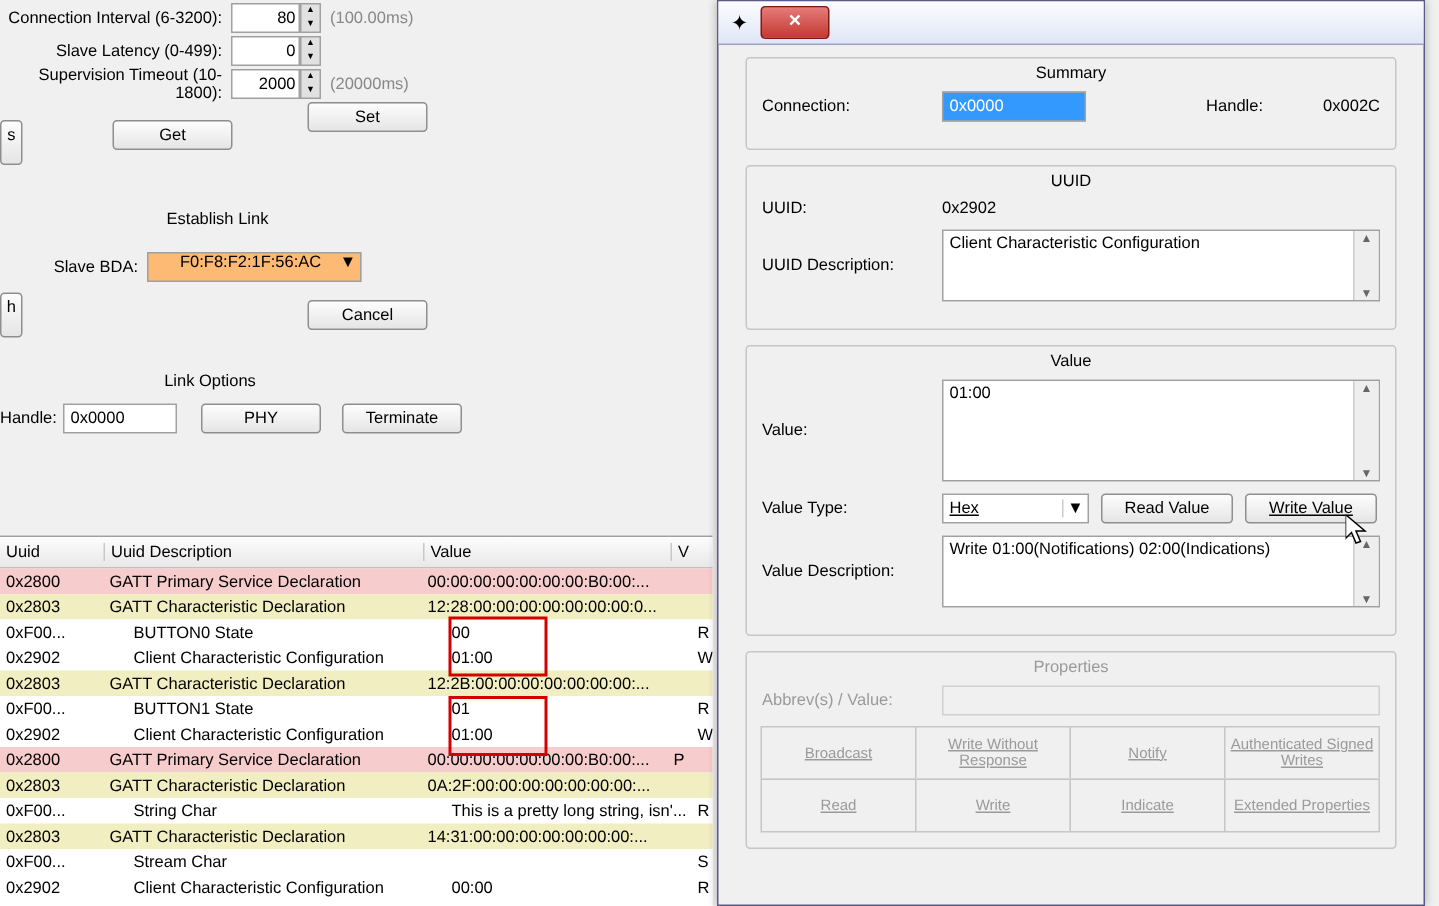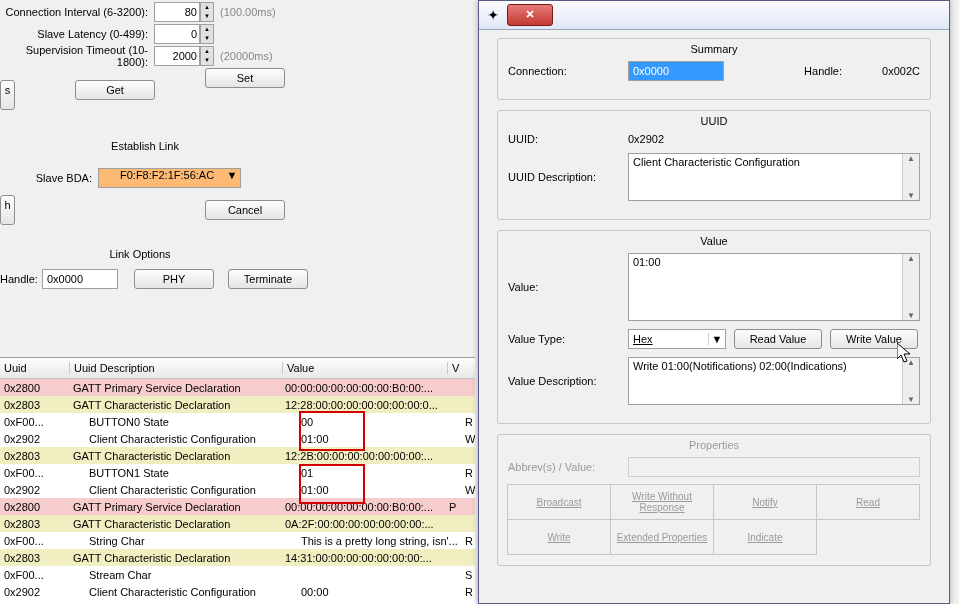--- a/index.html
+++ b/index.html
@@ -495,21 +495,21 @@
         </div>
       </div>
       <div class="pair-row">
         <span class="plabel">Value Type:</span>
         <span class="pvalue" style="gap:8px;">
           <span class="combo" style="width:92px;">
             <span style="flex:1;text-decoration:underline;">Hex</span>
             <span class="arrow">▼</span>
           </span>
           <span class="btn" style="width:86px;">Read Value</span>
-          <span class="btn" style="width:86px;">Write Value</span>
+          <span class="btn" style="width:86px;text-decoration:underline;">Write Value</span>
         </span>
       </div>
       <div class="pair-row">
         <span class="plabel">Value Description:</span>
         <div class="multi">
           <span>Write 01:00(Notifications) 02:00(Indications)</span>
           <span class="sb">
               <span>▲</span>
               <span>▼</span>
             </span>
@@ -520,24 +520,25 @@
     <div class="fieldset">
       <span class="fs-title center muted">Properties</span>
       <div class="pair-row">
         <span class="plabel muted">Abbrev(s) / Value:</span>
         <span class="muted-input"></span>
       </div>
       <div class="prop-grid" id="prop-grid">
           <div class="prop-cell">Broadcast</div>
           <div class="prop-cell">Write Without Response</div>
           <div class="prop-cell">Notify</div>
+          <div class="prop-cell">Authenticated Signed Writes</div>
           <div class="prop-cell">Read</div>
           <div class="prop-cell">Write</div>
+          <div class="prop-cell">Indicate</div>
           <div class="prop-cell">Extended Properties</div>
-          <div class="prop-cell">Indicate</div>
         </div>
     </div>
 
   </div>
 </div>
 
 <svg class="cursor-svg" style="left:897px; top:343px;" width="18" height="22" viewBox="0 0 18 22">
   <path d="M0,0 L0,16 L4,12 L7,19 L10,18 L7,11 L13,11 Z" fill="#fff" stroke="#000" stroke-width="1"></path>
 </svg>
 

